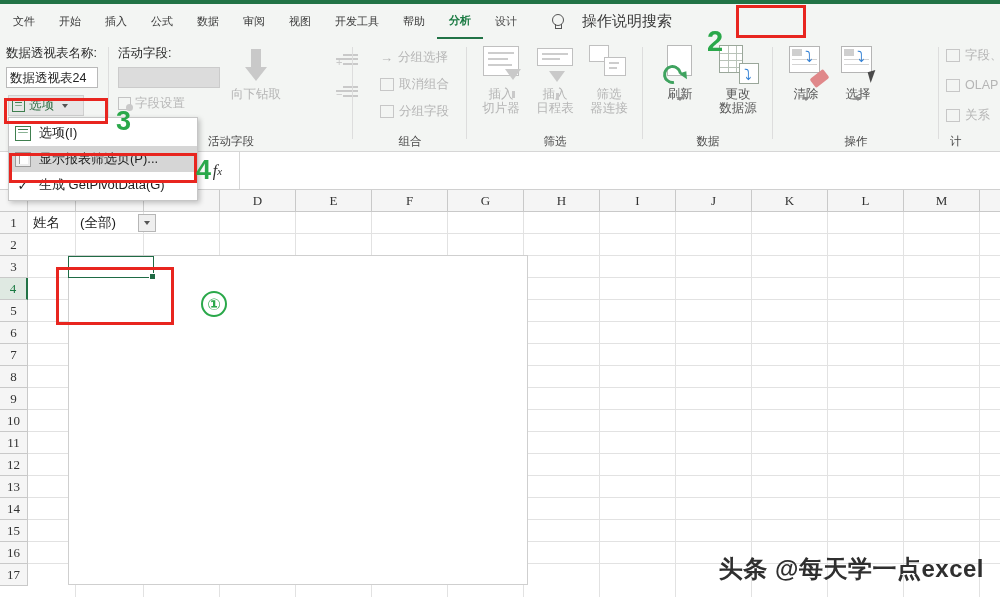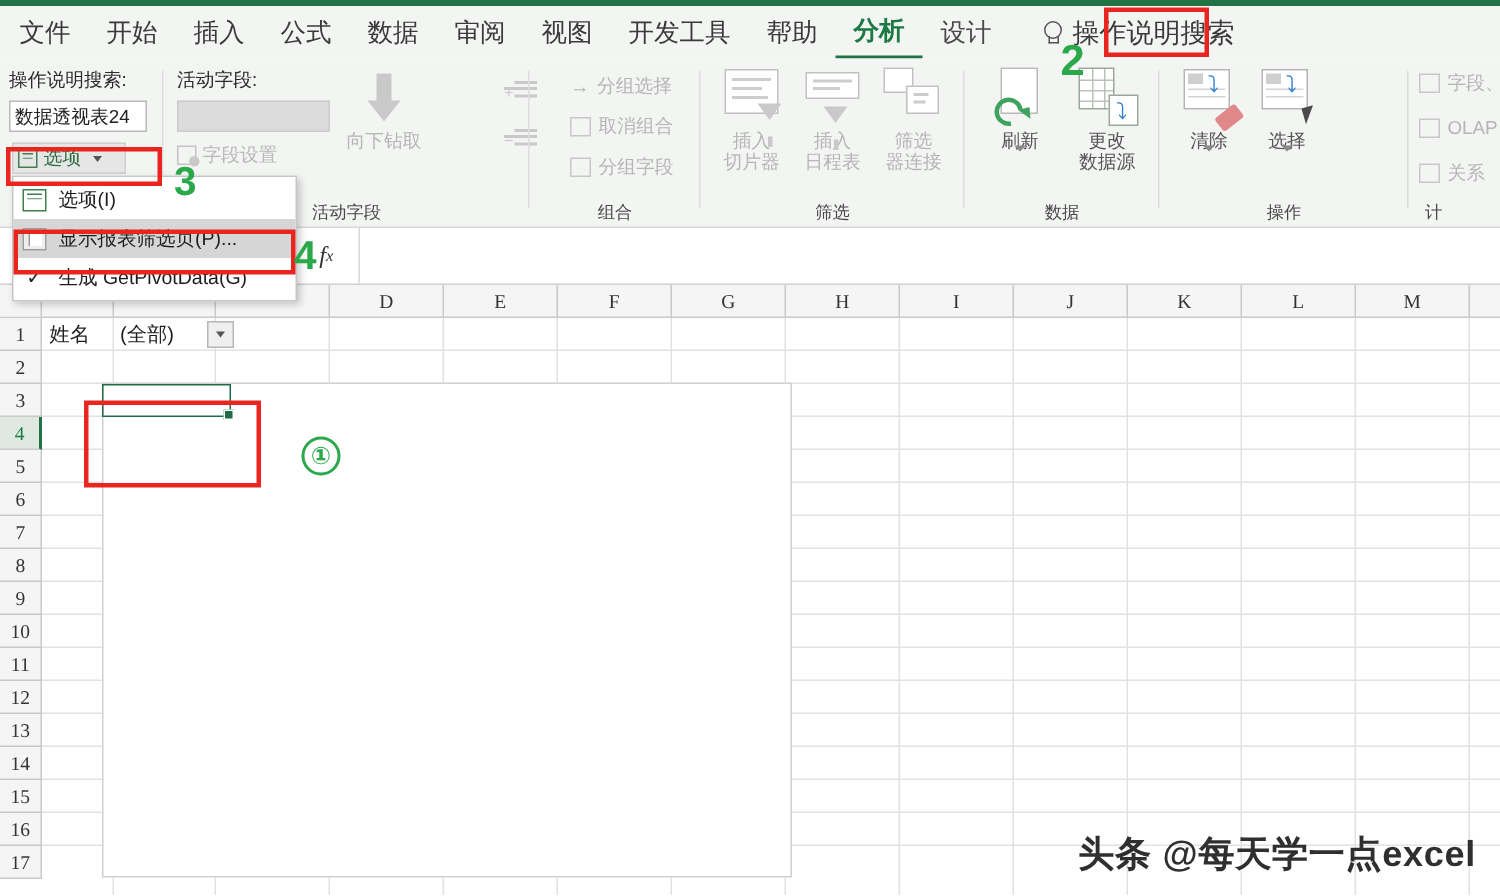--- a/index.html
+++ b/index.html
@@ -19,32 +19,32 @@
     background: #217346;
   }
 
   
   .tabbar {
     position: absolute; top: 4px; left: 0; width: 1000px; height: 35px;
     background: #f3f5f3;
     display: flex; align-items: center;
   }
   .tab {
-    font-size: 17px; color: #3a3a3a; padding: 0 12px; height: 35px;
+    font-size: 11px; color: #3a3a3a; padding: 0 12px; height: 35px;
     display: flex; align-items: center; white-space: nowrap; cursor: default;
   }
   .tab.first { padding-left: 13px; }
   .tab.active-analysis {
     color: #1a7a42; font-weight: bold;
     border-bottom: 2.5px solid #217346;
   }
   .tab.greyed { color: #4a4a4a; }
   .tab-search {
-    display: flex; align-items: center; gap: 7px; margin-left: 22px;
-    font-size: 18px; color: #3a3a3a;
+    display: flex; align-items: center; gap: 18px; margin-left: 22px;
+    font-size: 15px; color: #3a3a3a;
   }
   .bulb { width: 13px; height: 16px; position: relative; }
   .bulb::before {
     content: ""; position: absolute; left: 1px; top: 0;
     width: 10px; height: 10px; border: 1.4px solid #555; border-radius: 50%;
   }
   .bulb::after {
     content: ""; position: absolute; left: 4px; top: 10px;
     width: 5px; height: 4px; border: 1.4px solid #555; border-top: none;
   }
@@ -324,21 +324,21 @@
   <div class="tab greyed">设计</div>
   <div class="tab-search">
     <span class="bulb"></span>
     <span>操作说明搜索</span>
   </div>
 </div>
 
 <div class="ribbon">
 
   <div class="grp" style="left:4px; width:104px;">
-    <div class="pt-name-label">操作说明搜索:</div>
+    <div class="pt-name-label">数据透视表名称:</div>
     <div class="pt-name-box">数据透视表24</div>
     <div class="opt-btn">
       <span class="opt-ico"></span>
       <span>选项</span>
       <span class="caret-sm"></span>
     </div>
   </div>
   <div class="grp-sep" style="left:108px;"></div>
 
   <div class="grp" style="left:110px; width:242px;">

